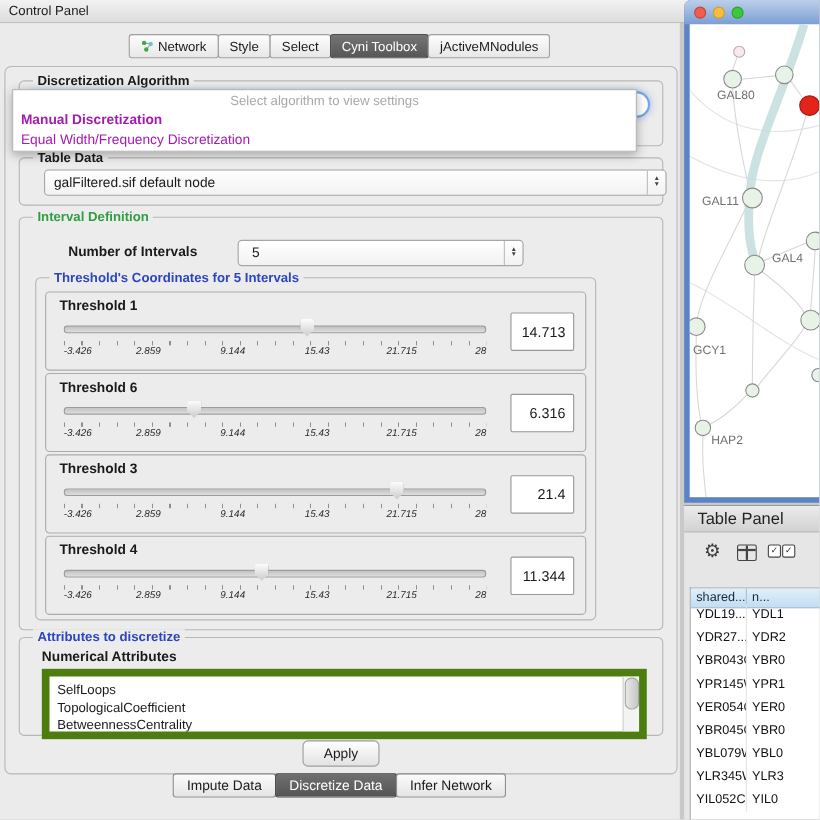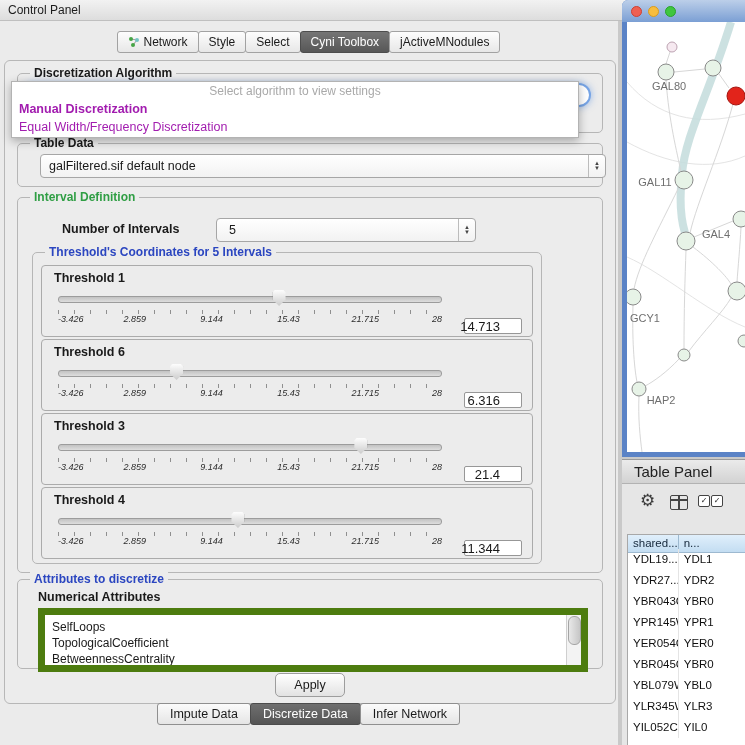--- a/index.html
+++ b/index.html
@@ -58,22 +58,22 @@
        border:1px solid #9c9c9c;border-radius:3px;}
   .thumb{position:absolute;top:0;width:13px;height:16px;background:linear-gradient(#fdfdfd,#cccccc);
        clip-path:polygon(0% 16%,16% 0%,84% 0%,100% 16%,100% 60%,50% 100%,0% 60%);
        filter:drop-shadow(0 0 1px #777);}
   .ticks{position:absolute;left:16px;top:44px;width:384px;height:4px;
        background:repeating-linear-gradient(to right,#8f8f8f 0,#8f8f8f 1px,transparent 1px,transparent 16px);}
   .scale{position:absolute;left:16px;top:48px;width:384px;height:11px;font-size:9px;color:#2b2b2b;font-style:italic;}
   .scale span{position:absolute;top:0;white-space:nowrap;}
   .s0{left:0;} .s1{left:20%;transform:translateX(-50%);} .s2{left:40%;transform:translateX(-50%);}
   .s3{left:60%;transform:translateX(-50%);} .s4{left:80%;transform:translateX(-50%);} .s5{right:0;}
-  .thr-value{position:absolute;right:10px;top:18px;width:58px;height:16px;background:#fff;border:1px solid #979797;
-       border-radius:2px;font-size:13px;display:flex;align-items:center;justify-content:flex-end;padding-right:21px;box-sizing:border-box;margin-top:34px;}
+  .thr-value{position:absolute;right:10px;top:18px;width:58px;height:35px;background:#fff;border:1px solid #979797;
+       border-radius:2px;font-size:13px;display:flex;align-items:center;justify-content:flex-end;padding-right:7px;box-sizing:border-box;}
 
   
   #attr-group{left:12px;top:518px;width:584px;height:88px;}
   #attr-list-title{left:20px;top:10px;font-size:12.5px;font-weight:bold;}
   #attr-listbox{left:20px;top:28px;right:14px;height:50px;background:#fff;border:7px solid #4d7c0f;overflow:hidden;}
   .list-item{height:16px;line-height:16px;padding-left:7px;font-size:12px;white-space:nowrap;}
   #attr-listbox .pad{height:4px;}
   #attr-scrollbar{position:absolute;right:0;top:0;bottom:0;width:14px;background:#f3f3f3;border-left:1px solid #cfcfcf;}
   #attr-scroll-thumb{position:absolute;left:1px;top:1px;width:11px;height:27px;border:1px solid #a5a5a5;border-radius:6px;
        background:linear-gradient(90deg,#e8e8e8,#c6c6c6);}

